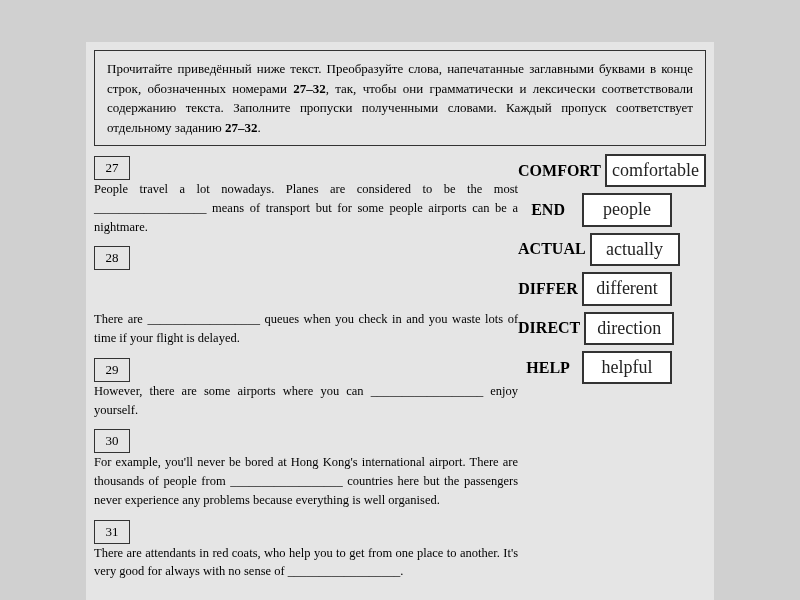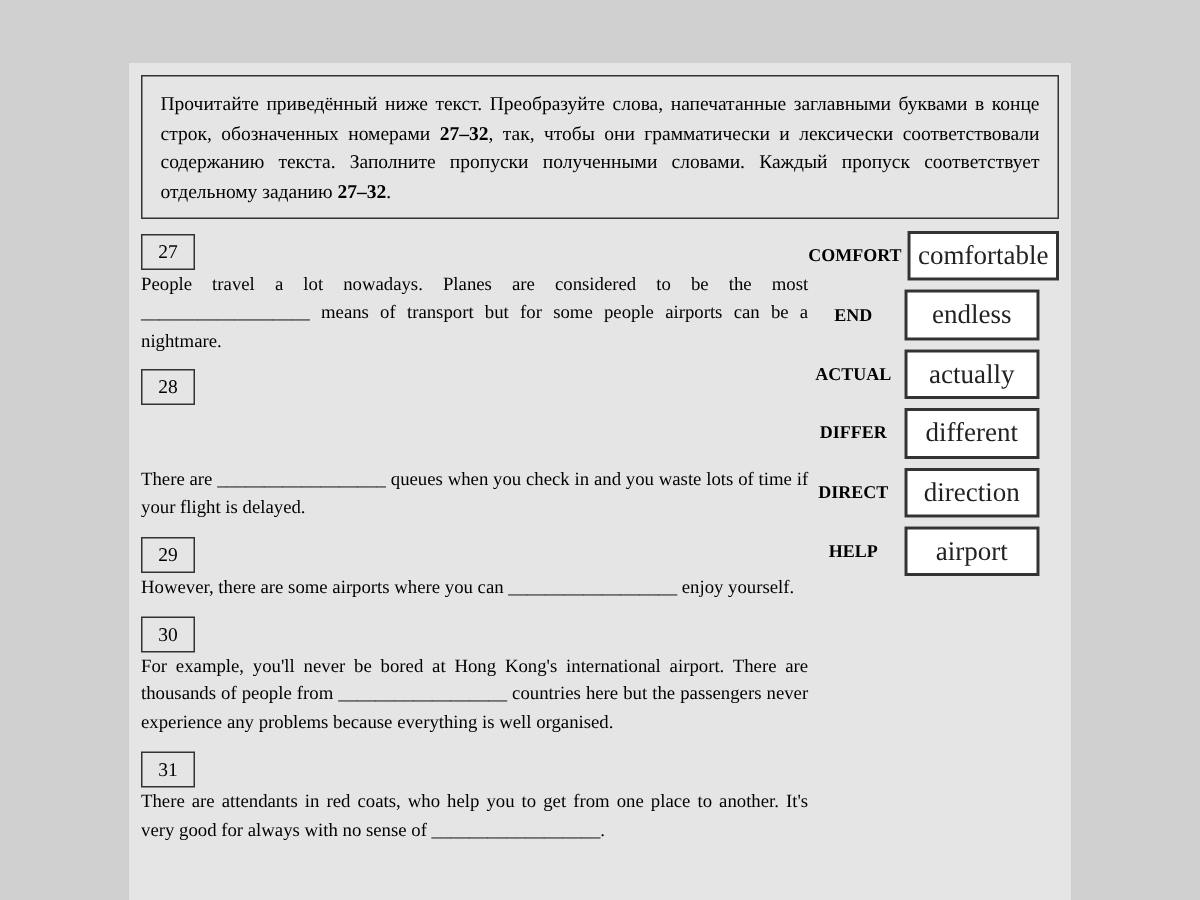--- a/index.html
+++ b/index.html
@@ -64,21 +64,21 @@
       margin-top: 2px;
       flex-shrink: 0;
     }
     .question-text {
       font-size: 12.5px;
       line-height: 1.5;
       text-align: justify;
       flex: 1;
     }
     .keyword-label {
-      font-size: 12px;
+      font-size: 16px;
       font-weight: bold;
       text-align: center;
       min-width: 60px;
       margin-right: 4px;
     }
     .answer-box {
       border: 2px solid #333;
       background: #fff;
       min-width: 90px;
       padding: 3px 5px;
@@ -151,38 +151,38 @@
 
     <div class="right-entries">
 
       <div class="right-entry">
         <div class="keyword-label">COMFORT</div>
         <div class="answer-box">comfortable</div>
       </div>
 
       <div class="right-entry">
         <div class="keyword-label">END</div>
-        <div class="answer-box">endless</div>
+        <div class="answer-box">people</div>
       </div>
 
       <div class="right-entry">
         <div class="keyword-label">ACTUAL</div>
         <div class="answer-box">actually</div>
       </div>
 
       <div class="right-entry">
         <div class="keyword-label">DIFFER</div>
         <div class="answer-box">different</div>
       </div>
 
       <div class="right-entry">
         <div class="keyword-label">DIRECT</div>
         <div class="answer-box">direction</div>
       </div>
 
       <div class="right-entry">
         <div class="keyword-label">HELP</div>
-        <div class="answer-box">airport</div>
+        <div class="answer-box">helpful</div>
       </div>
 
     </div>
   </div>
 </div>
 
 </body></html>

